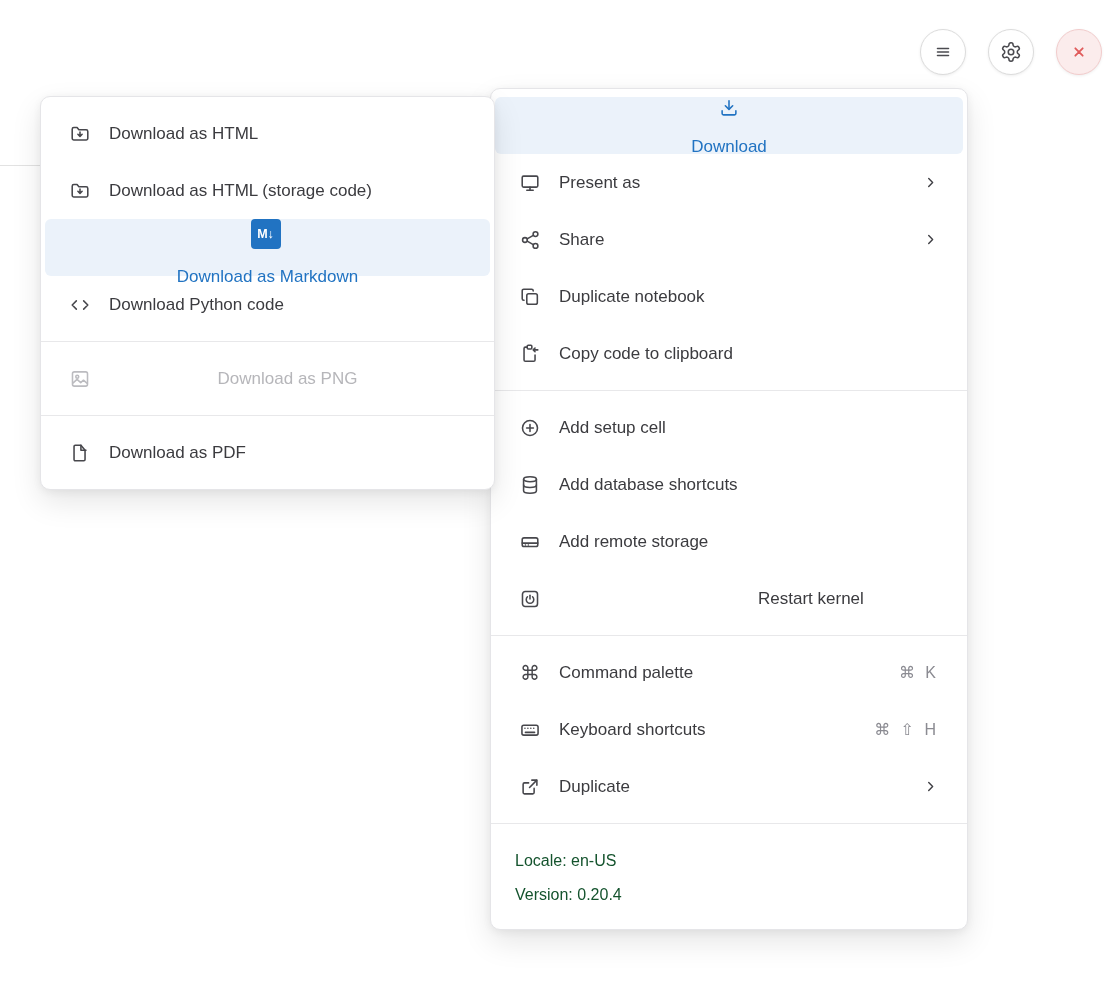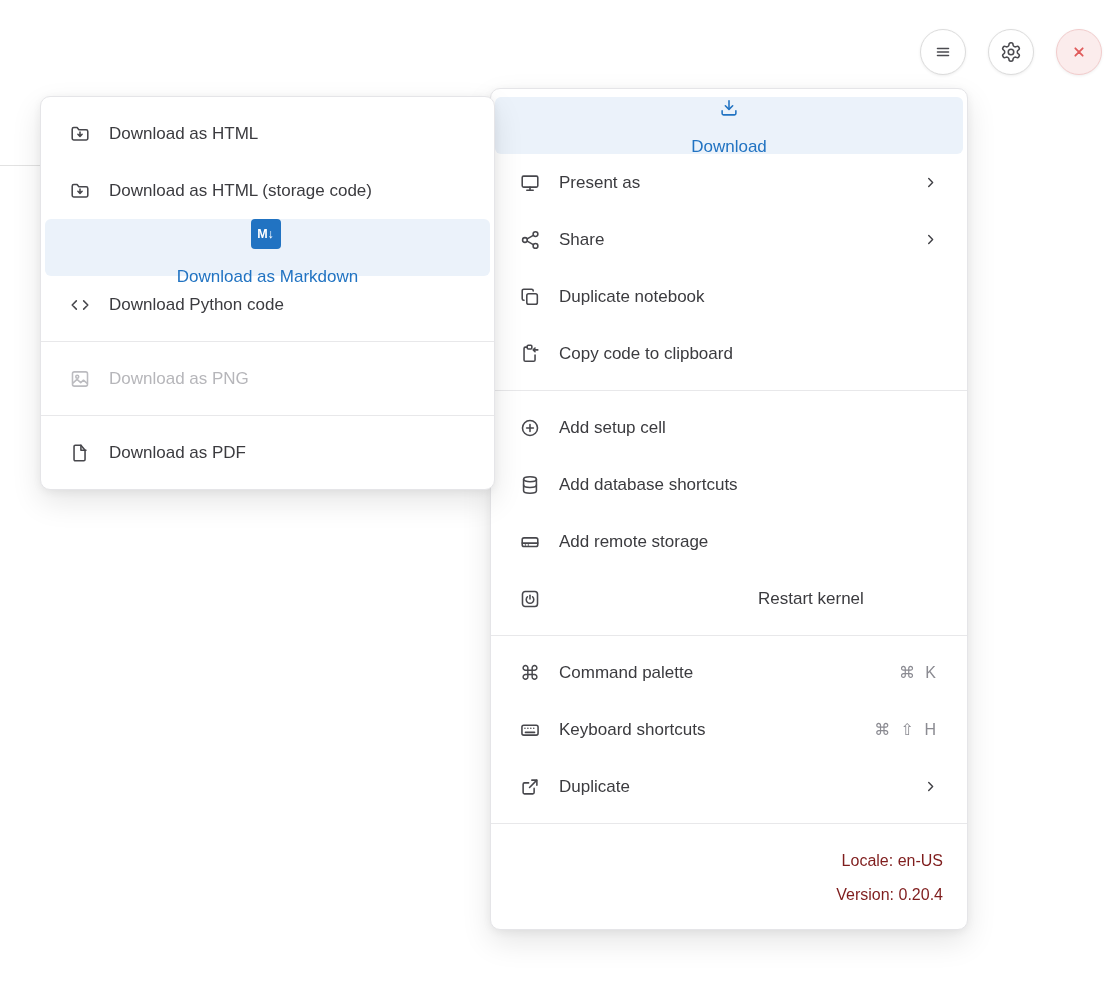--- a/index.html
+++ b/index.html
@@ -47,26 +47,26 @@
   .menu-item .label { font-size:17px; flex:1; white-space:nowrap; }
   .menu-item .icon { width:22px; height:22px; flex:0 0 22px; color:#47474c;
     fill:none; stroke:currentColor; stroke-width:1.7; stroke-linecap:round; stroke-linejoin:round; }
   .menu-item .chevron { width:17px; height:17px; color:#3f3f44;
     fill:none; stroke:currentColor; stroke-width:2; stroke-linecap:round; stroke-linejoin:round; }
   .menu-item .shortcut { color:#8b8b92; font-size:16px; letter-spacing:3px; white-space:nowrap; }
 
   .menu-item.active { background:#ebf2fa; color:#2173c2;flex-direction:column; }
   .menu-item.active .icon, .menu-item.active .chevron { color:#2173c2; }
 
-  .menu-item.disabled { color:#b6b6ba; cursor:default; }
+  .menu-item.disabled { color:#b6b6ba; cursor:default;text-align:center; }
   .menu-item.disabled .icon { color:#bcbcc0; }
 
   .divider { height:1px; background:#e8e8ea; margin:8px 0; }
 
-  .menu-footer { padding:12px 24px 8px; color:#7f1d1d; font-size:16px; line-height:2.15;text-align:right; }
+  .menu-footer { padding:12px 24px 8px; color:#14532d; font-size:16px; line-height:2.15; }
 
   
   .md-badge {
     width:30px; height:21px; flex:0 0 30px; margin-left:-4px;
     background:#2173c2; color:#fff; border-radius:4px;
     display:flex; align-items:center; justify-content:center;
     font-size:12.5px; font-weight:bold; letter-spacing:0;
   }
   .cmd-glyph { width:22px; flex:0 0 22px; font-size:20px; line-height:1; color:#47474c; text-align:center; }
 </style>

